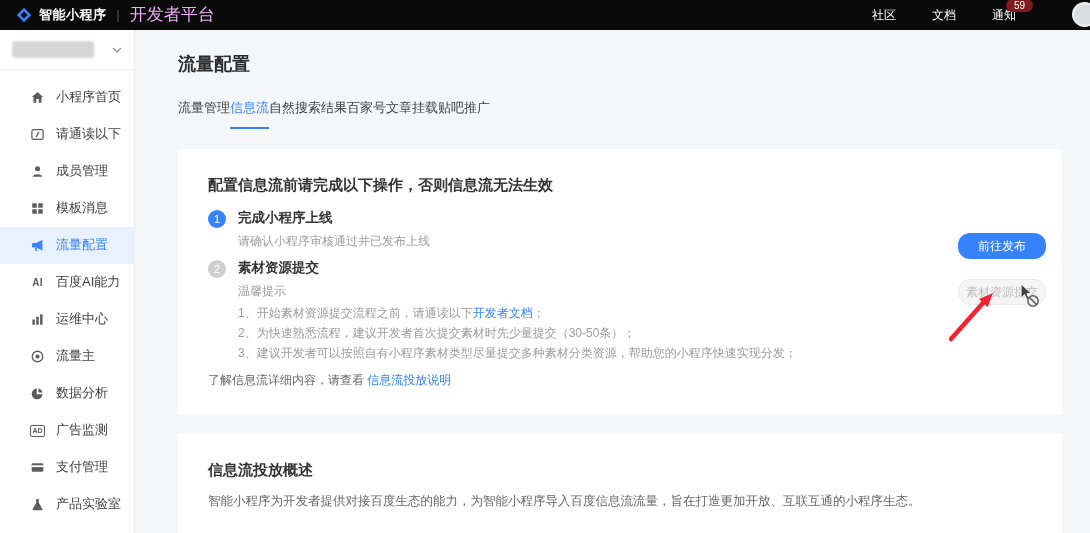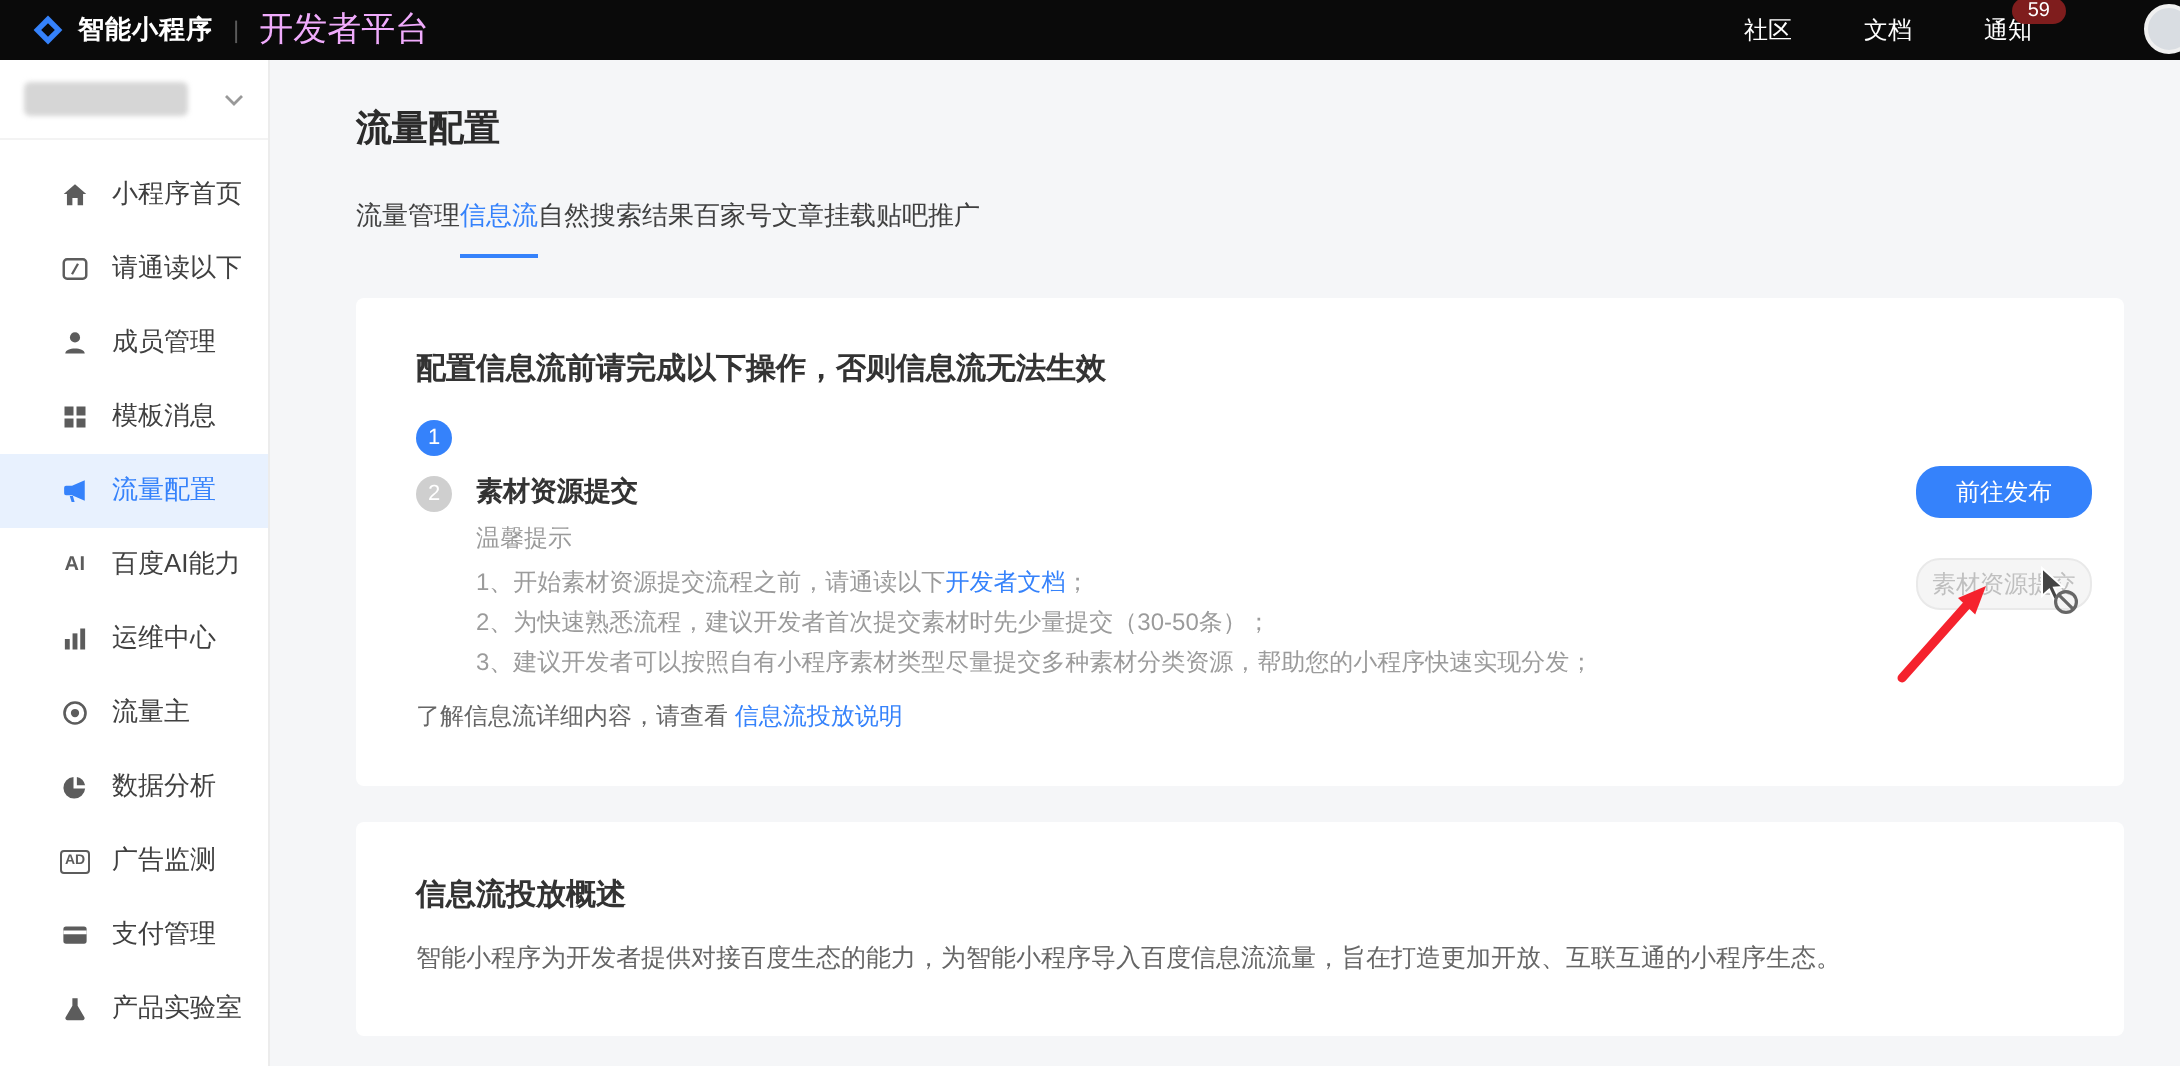--- a/index.html
+++ b/index.html
@@ -246,20 +246,24 @@
     <div class="tab">百家号文章挂载</div>
     <div class="tab">贴吧推广</div>
   </div>
 
   <div class="card card1">
     <div class="card-title">配置信息流前请完成以下操作，否则信息流无法生效</div>
 
     <div class="steps">
       <div class="step">
         <span class="step-circle blue">1</span>
+        <div class="step-body">
+          <div class="step-title">完成小程序上线</div>
+          <div class="step-desc">请确认小程序审核通过并已发布上线</div>
+        </div>
       </div>
 
       <div class="step">
         <span class="step-circle gray">2</span>
         <div class="step-body">
           <div class="step-title">素材资源提交</div>
           <div class="tip-heading">温馨提示</div>
           <div class="tips">
             <div class="tip">
               <span>1、开始素材资源提交流程之前，请通读以下</span><a class="link">开发者文档</a><span>；</span>

